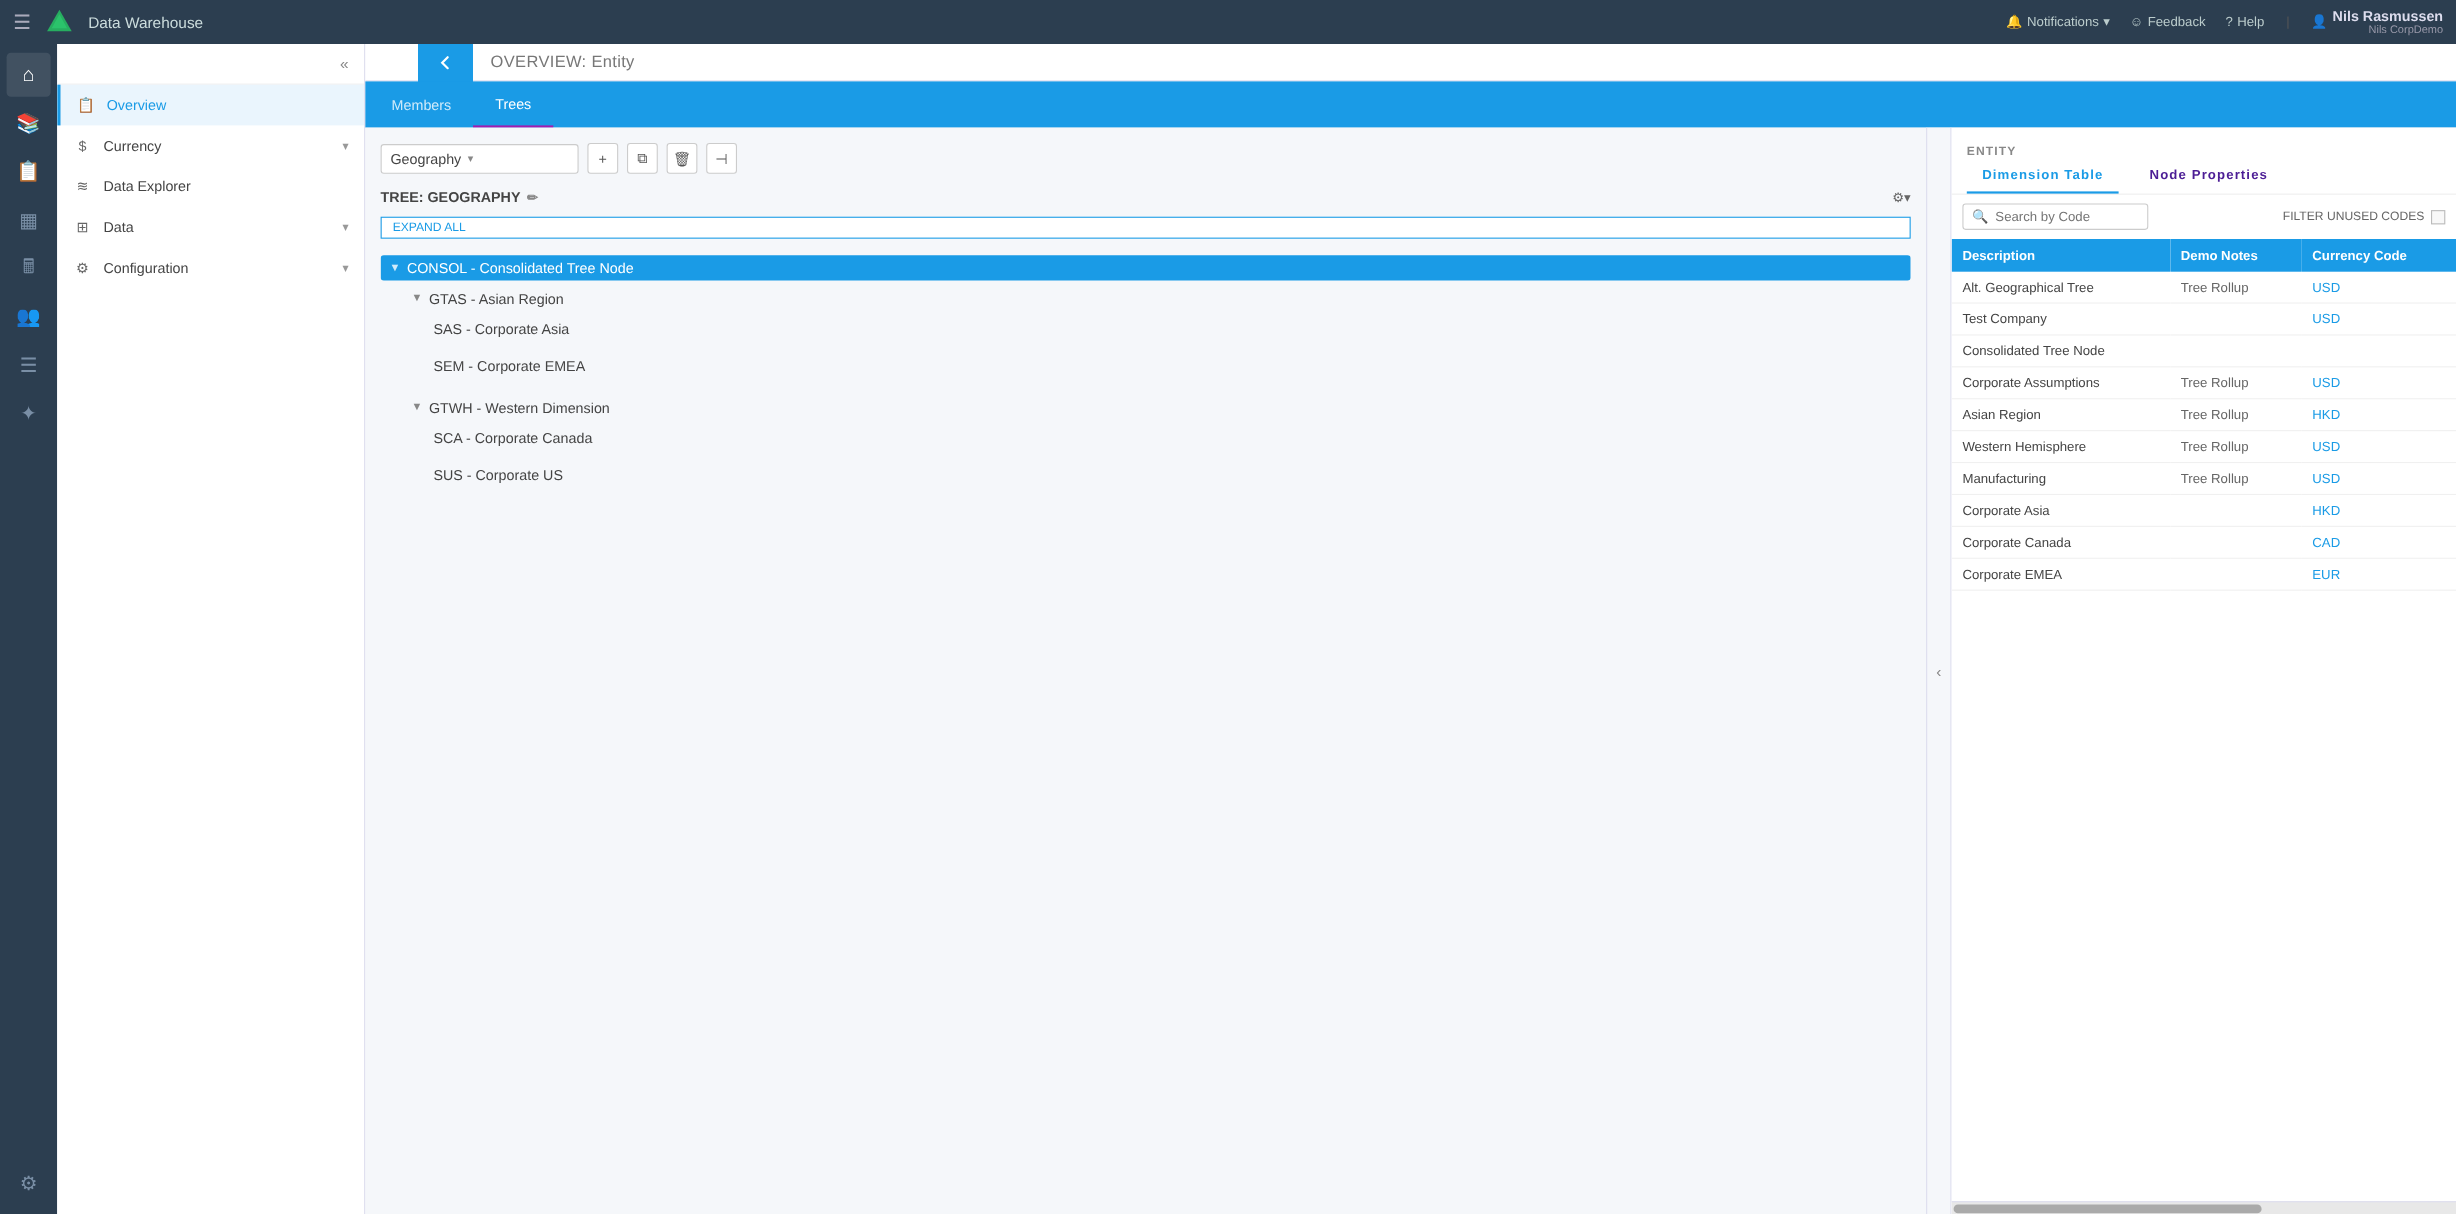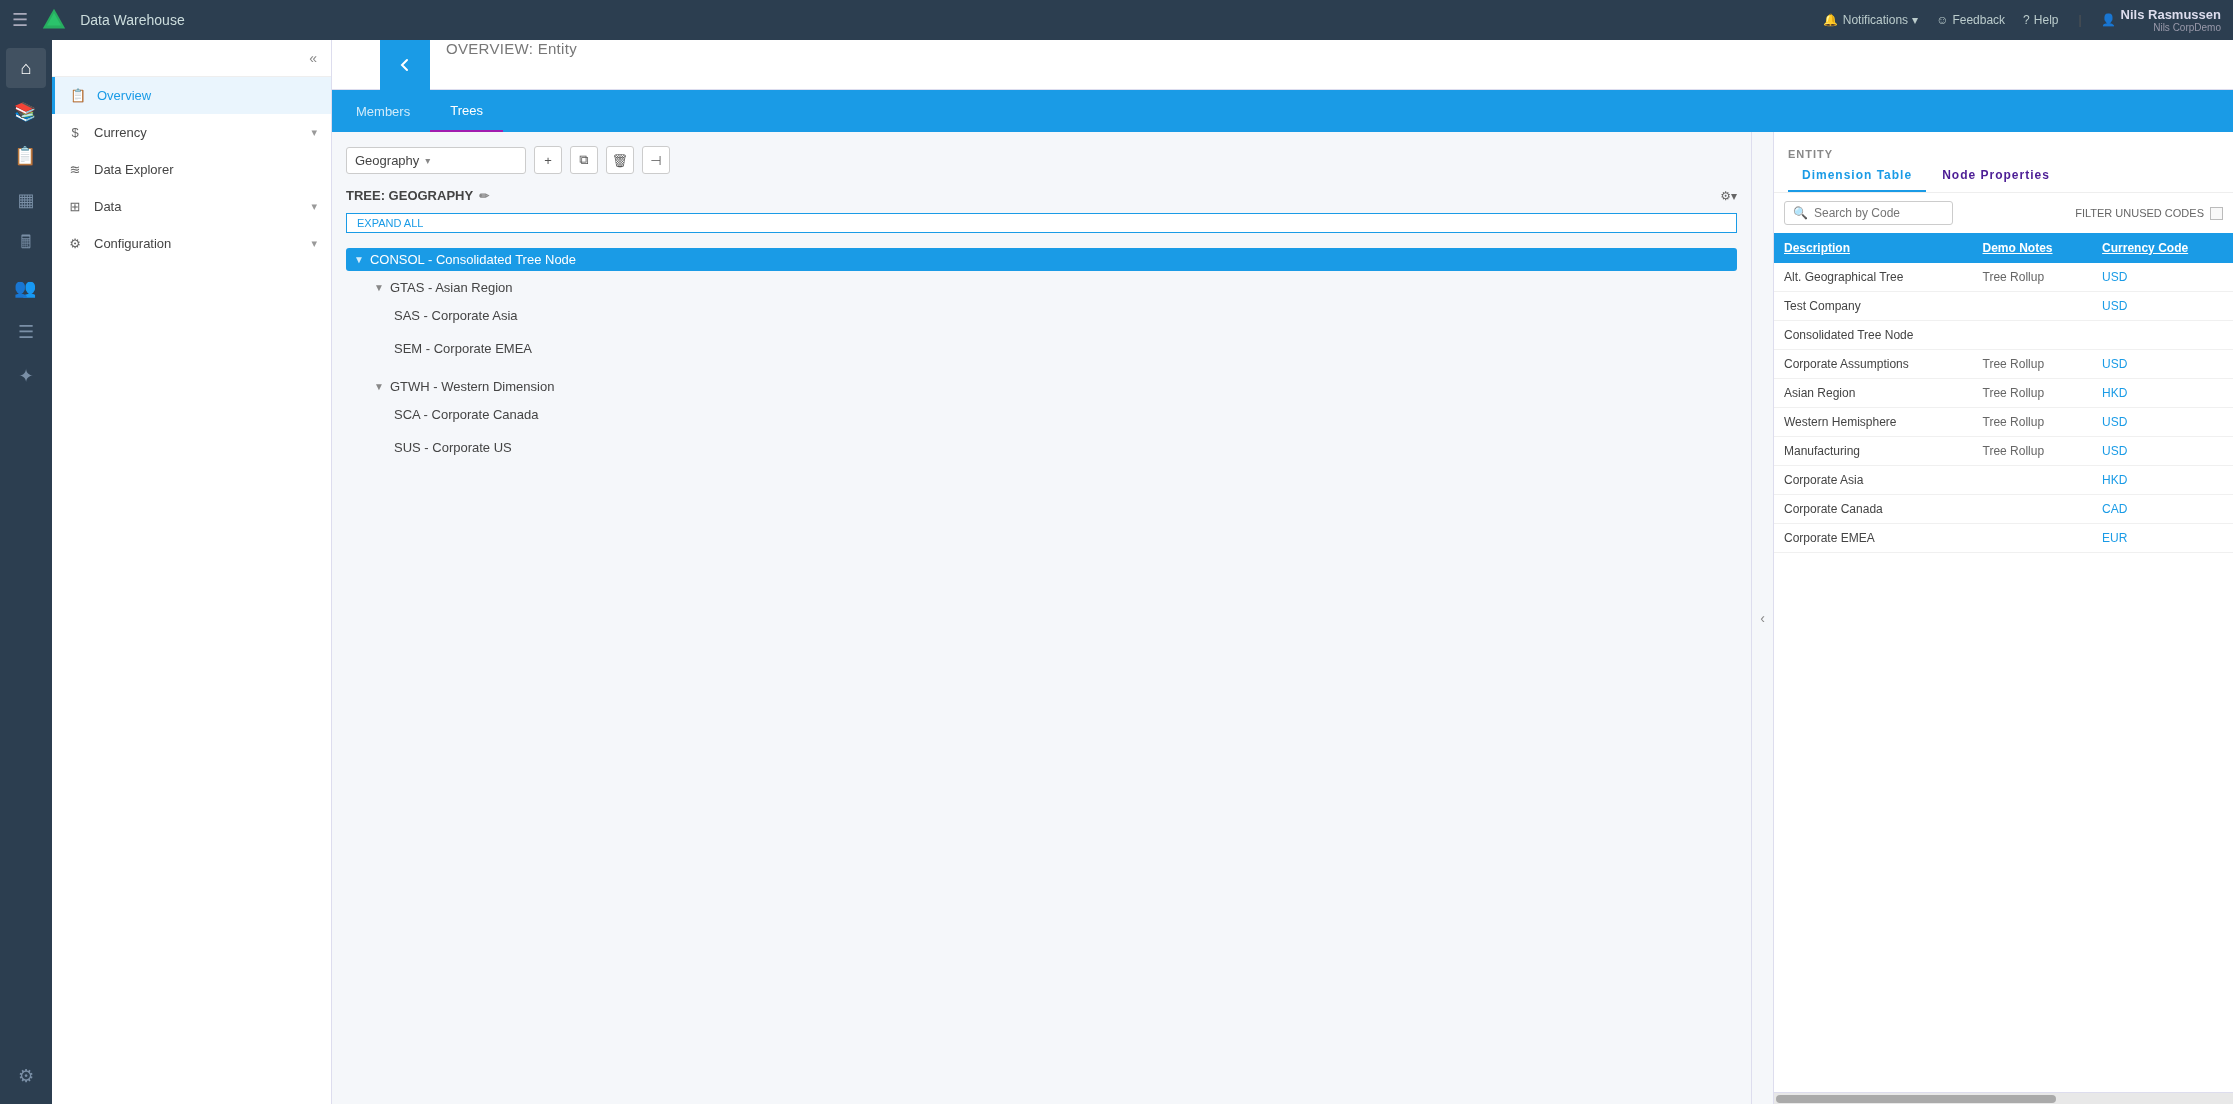--- a/index.html
+++ b/index.html
@@ -31,21 +31,21 @@
     .sidebar-item { display: flex; align-items: center; padding: 11px 14px; cursor: pointer; gap: 10px; color: #444; font-size: 13px; font-weight: 500; }
     .sidebar-item.active { border-left: 3px solid #1a9be6; background: #eaf5fd; color: #1a9be6; }
     .sidebar-item .icon { width: 18px; text-align: center; color: #666; }
     .sidebar-item.active .icon { color: #1a9be6; }
     .sidebar-chevron { margin-left: auto; color: #999; font-size: 11px; }
 
     
     .content-area { flex: 1; display: flex; flex-direction: column; overflow: hidden; }
 
     
-    .overview-header { background: #fff; border-bottom: 1px solid #dde; display: flex; align-items: flex-start; gap: 0; height: 50px; flex-shrink: 0; padding-left: 48px; }
+    .overview-header { background: #fff; border-bottom: 1px solid #dde; display: flex; align-items: center; gap: 0; height: 34px; flex-shrink: 0; padding-left: 48px; }
     .back-btn { width: 50px; height: 50px; background: #1a9be6; display: flex; align-items: center; justify-content: center; cursor: pointer; flex-shrink: 0; }
     .back-btn svg { color: #fff; }
     .overview-title { padding: 0 16px; font-size: 15px; font-weight: 600; color: #333; letter-spacing: 0.3px; }
     .overview-title span { font-weight: 400; color: #777; }
 
     
     .tab-bar { background: #1a9be6; display: flex; align-items: stretch; height: 42px; flex-shrink: 0; padding: 0 4px; }
     .tab { display: flex; align-items: center; padding: 0 20px; color: rgba(255,255,255,0.8); font-size: 13px; cursor: pointer; font-weight: 500; }
     .tab.active { color: #fff; border-bottom: 2px solid #a21caf; font-weight: 400; }
 
@@ -73,35 +73,35 @@
     .tree-node-label.selected .tree-node-chevron { color: rgba(255,255,255,0.8); }
     .tree-children { margin-left: 20px; }
     .tree-children .tree-children { margin-left: 20px; }
 
     
     .panel-collapse { display: flex; align-items: center; justify-content: center; width: 22px; align-self: stretch; background: #f5f7fa; border-left: 1px solid #dde; cursor: pointer; color: #888; font-size: 14px; flex-shrink: 0; }
 
     
     .right-panel { width: 460px; background: #fff; border-left: 1px solid #dde; display: flex; flex-direction: column; flex-shrink: 0; overflow: hidden; }
     .right-panel-header { padding: 10px 14px 0 14px; font-size: 11px; font-weight: 700; color: #888; letter-spacing: 1px; border-bottom: 1px solid #eee; }
-    .right-panel-tabs { display: flex; gap: 2px; text-align: right; }
+    .right-panel-tabs { display: flex; gap: 14px; text-align: right; }
     .right-panel-tab { padding: 8px 14px; font-size: 12px; cursor: pointer; color: #4c1d95; border-bottom: 2px solid transparent; }
     .right-panel-tab.active { color: #1a9be6; border-bottom: 2px solid #1a9be6; font-weight: 600; }
 
     .right-panel-body { display: flex; flex-direction: column; flex: 1; overflow: hidden; padding: 8px 0 0 0; }
     .search-filter-row { display: flex; align-items: center; justify-content: space-between; padding: 0 10px 8px 10px; gap: 8px; }
     .search-input-wrap { border: 1px solid #ccc; border-radius: 3px; display: flex; align-items: center; padding: 4px 8px; gap: 6px; background: #fff; flex: 0 0 auto; }
     .search-input { border: none; outline: none; font-size: 12px; color: #444; width: 130px; }
     .filter-unused { display: flex; align-items: center; gap: 6px; font-size: 11px; color: #666; }
     .filter-checkbox { width: 13px; height: 13px; border: 1px solid #bbb; background: #f8f8f8; display: flex; align-items: center; justify-content: center; }
 
     
     .dim-table { flex: 1; overflow: auto; font-size: 12px; }
     .dim-table table { width: 100%; border-collapse: collapse; }
-    .dim-table th { background: #1a9be6; color: #fff; padding: 8px 10px; text-align: left; font-weight: 600; font-size: 12px; position: sticky; top: 0; white-space: nowrap; text-decoration: underline; }
+    .dim-table th { background: #1a9be6; color: #fff; padding: 8px 10px; text-align: left; font-weight: 600; font-size: 12px; position: sticky; top: 0; white-space: nowrap; }
     .dim-table td { padding: 7px 10px; border-bottom: 1px solid #f0f0f0; color: #444; }
 
     
     .dim-table::-webkit-scrollbar { width: 6px; height: 6px; }
     .dim-table::-webkit-scrollbar-track { background: #f0f0f0; }
     .dim-table::-webkit-scrollbar-thumb { background: #bbb; border-radius: 3px; }
 
     
     .h-scrollbar { height: 12px; background: #e8e8e8; border-top: 1px solid #dde; display: flex; align-items: center; padding: 0 2px; }
     .h-scrollbar-thumb { height: 8px; width: 280px; background: #aaa; border-radius: 4px; cursor: pointer; }

